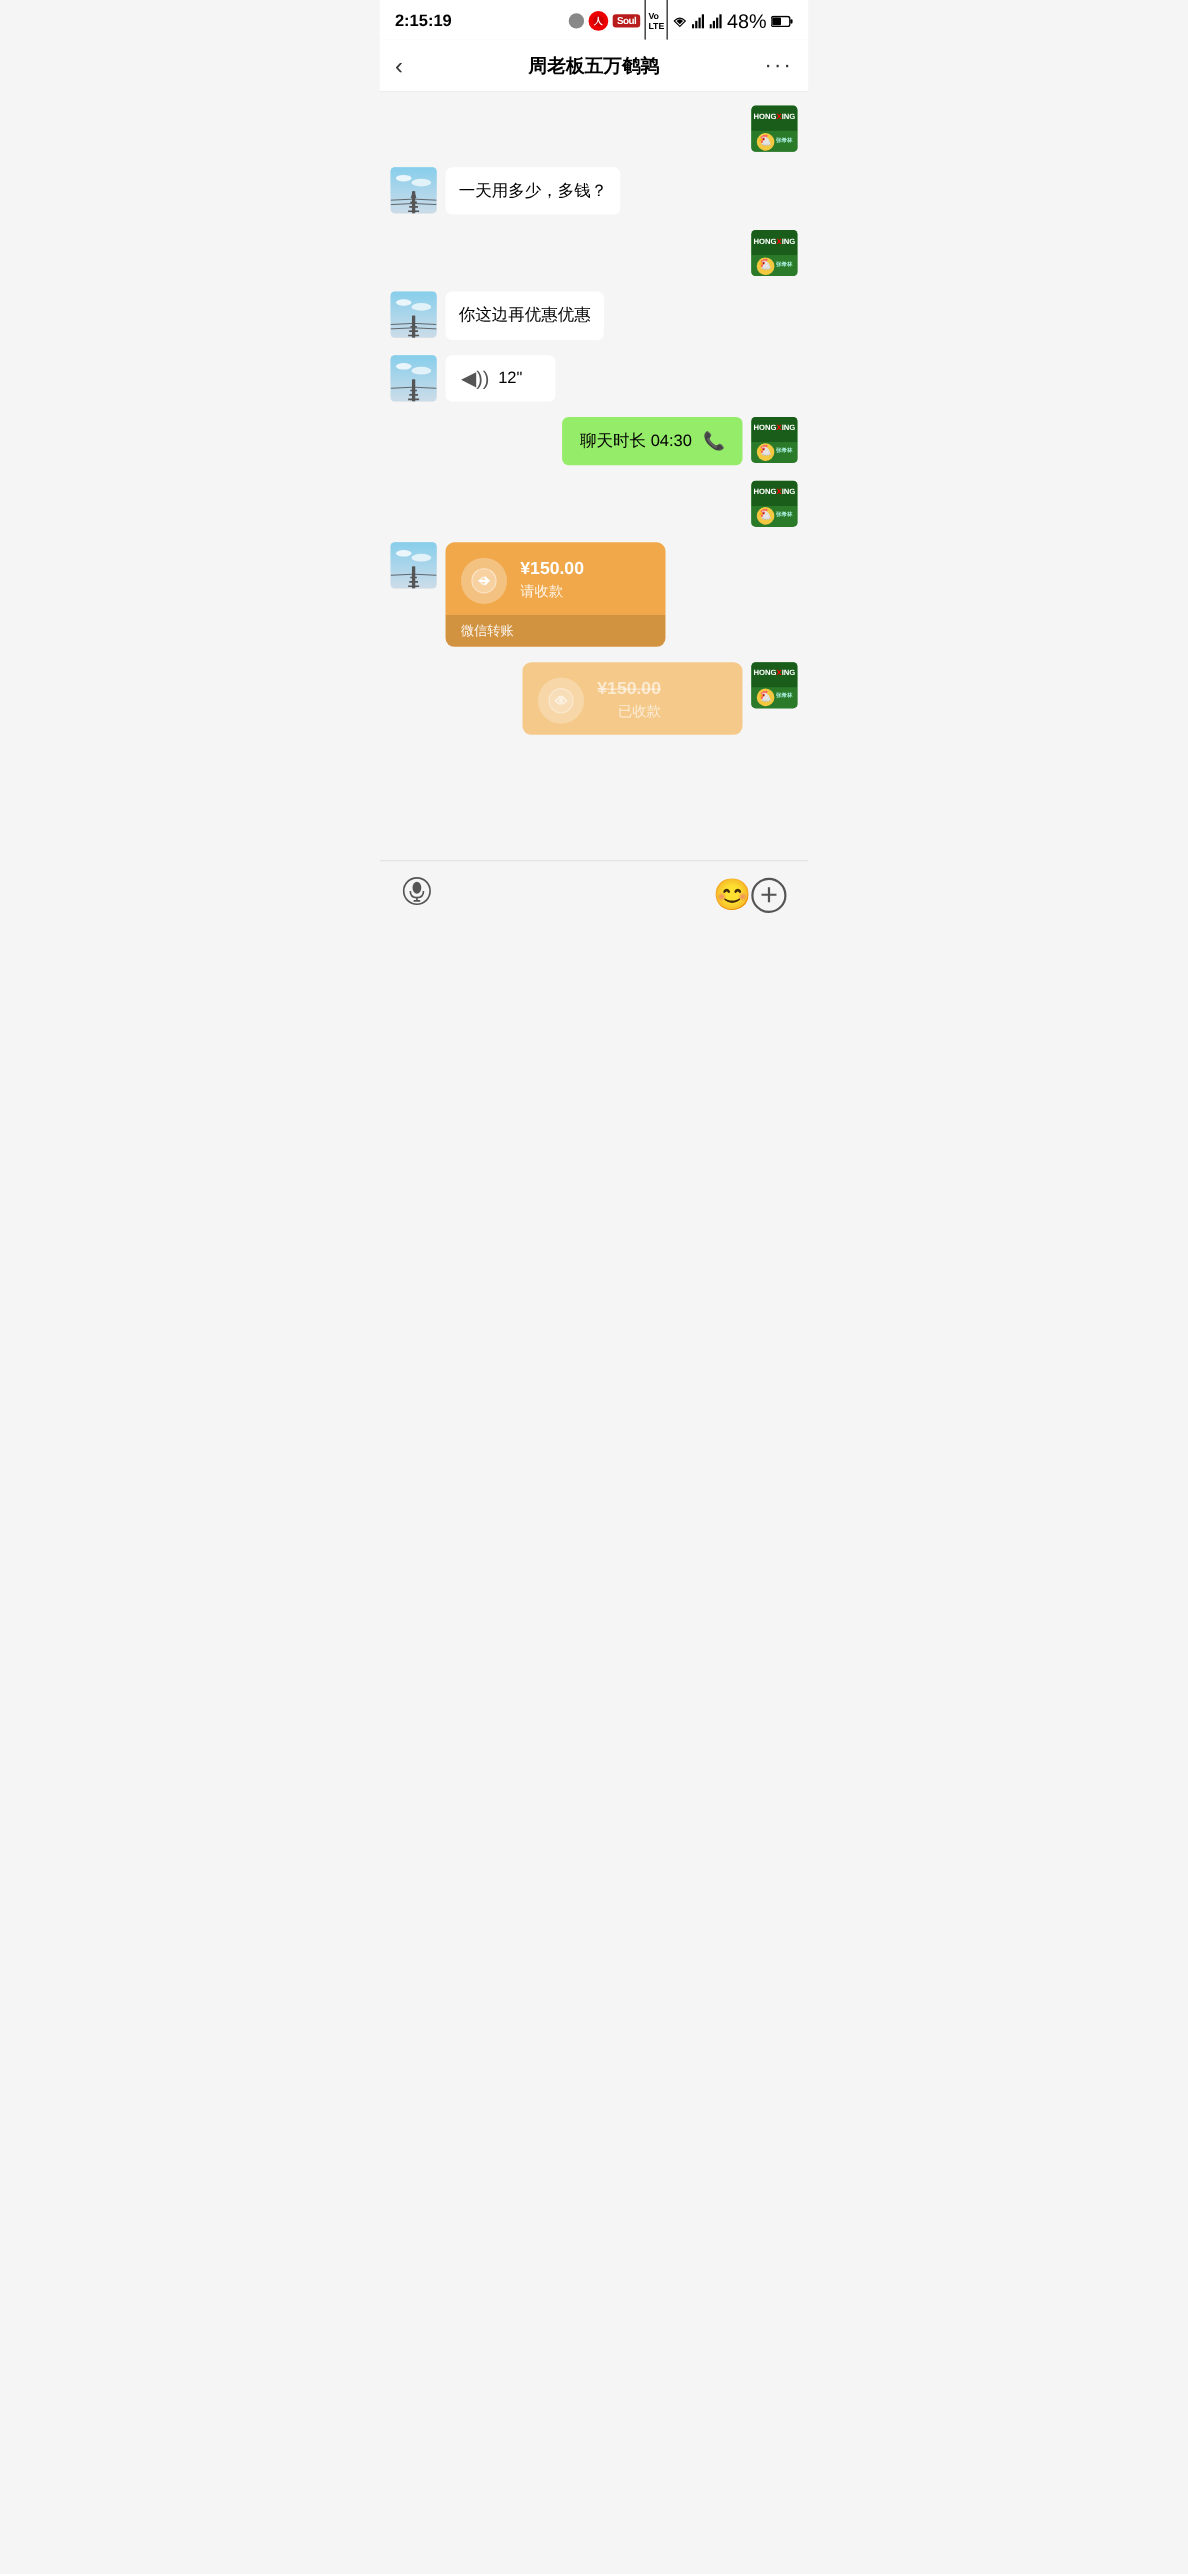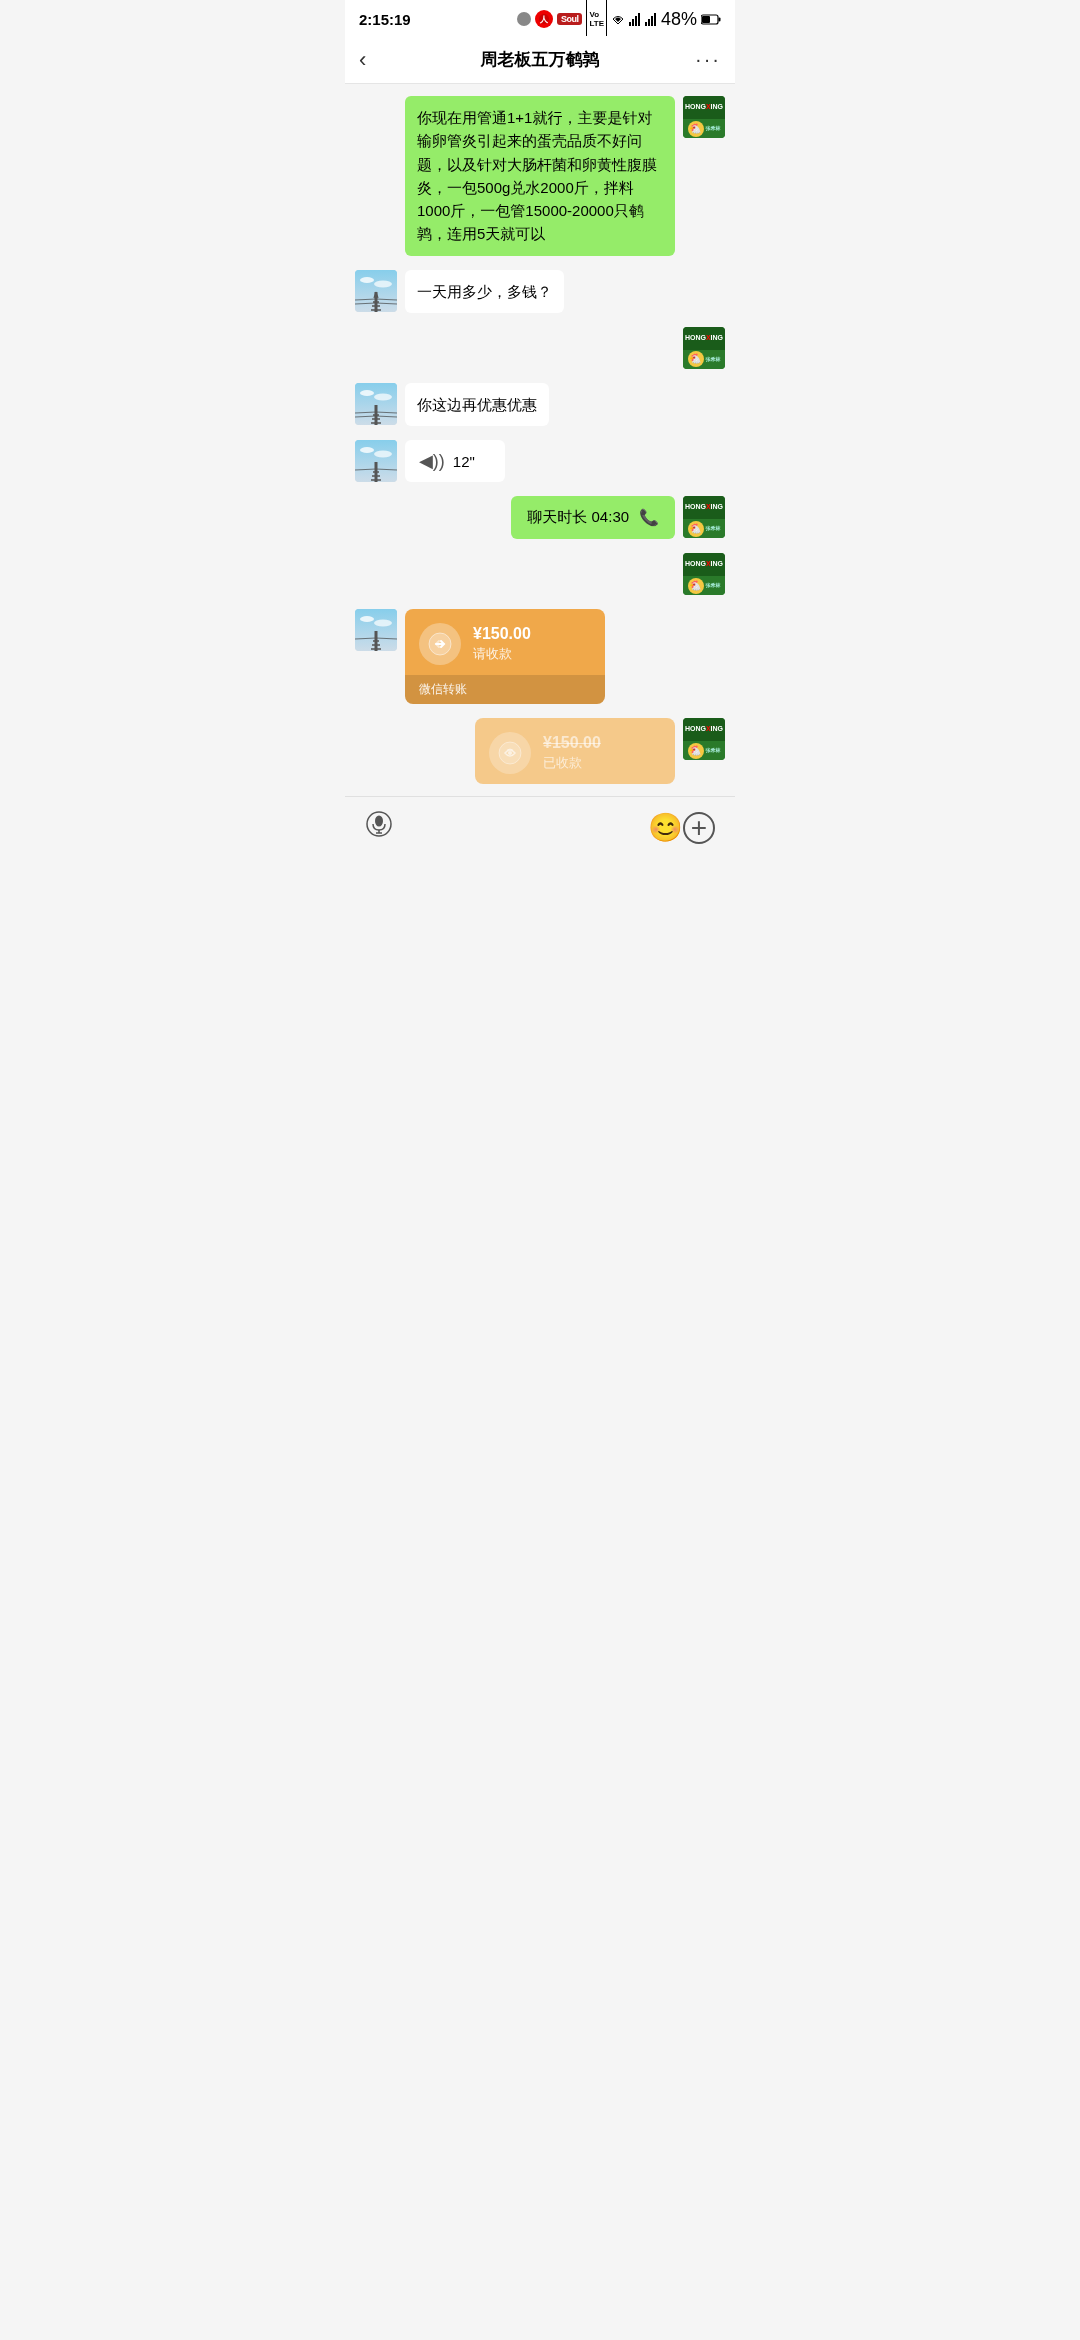--- a/index.html
+++ b/index.html
@@ -343,23 +343,20 @@
       <div style="background:#1a5c1a;width:100%;height:55%;display:flex;align-items:center;justify-content:center;font-size:7px;font-weight:bold;color:#fff;letter-spacing:0;">
         <span>HONG</span>
           <span style="color:#f00;">X</span>
           <span>ING</span>
       </div>
       <div style="background:#2a7a2a;width:100%;height:45%;display:flex;align-items:center;justify-content:center;gap:2px;padding:2px;">
         <div style="width:16px;height:16px;background:#f5c842;border-radius:50%;overflow:hidden;display:flex;align-items:center;justify-content:center;font-size:10px;">🐔</div>
         <div style="font-size:5px;color:#aed;line-height:1.1;">张希林</div>
       </div>
     </div>
-    <div class="bubble green">
-      <span>你现在用管通1+1就行，主要是针对输卵管炎引起来的蛋壳品质不好问题，以及针对大肠杆菌和卵黄性腹膜炎，一包500g兑水2000斤，拌料1000斤，一包管15000-20000只鹌鹑，连用5天就可以</span>
-    </div>
   </div>
 
   <div class="msg-row">
     <div class="sky-avatar">
       <svg width="42" height="42" viewBox="0 0 42 42" style="position:absolute;top:0;left:0;">
         <defs>
           <linearGradient id="sky1" x1="0" y1="0" x2="0" y2="1">
             <stop offset="0%" stop-color="#87CEEB"></stop>
             <stop offset="70%" stop-color="#b8d8ea"></stop>
             <stop offset="100%" stop-color="#ccdce8"></stop>
@@ -539,21 +536,21 @@
         <div class="transfer-icon-circle">
           <svg width="24" height="24" viewBox="0 0 24 24">
             <circle cx="12" cy="12" r="11" fill="rgba(255,255,255,0.2)" stroke="rgba(255,255,255,0.4)" stroke-width="1"></circle>
             <path d="M7 12 Q12 6 17 12 Q12 18 7 12 Z" stroke="rgba(255,255,255,0.6)" stroke-width="1.5" fill="none"></path>
             <circle cx="12" cy="12" r="2" fill="rgba(255,255,255,0.6)"></circle>
             <path d="M9 9 Q12 7 15 9" stroke="rgba(255,255,255,0.5)" stroke-width="1" fill="none"></path>
           </svg>
         </div>
         <div class="transfer-info">
           <div class="transfer-amount" style="color:rgba(255,255,255,0.6);text-decoration:line-through;">¥150.00</div>
-          <div class="transfer-label" style="color:rgba(255,255,255,0.65);">已收款</div>
+          <div class="transfer-label" style="color:rgba(255,255,255,0.65);text-align:right;">已收款</div>
         </div>
       </div>
     </div>
   </div>
 
 </div>
 
 <div class="bottom-bar">
   <span class="bottom-icon">
     <svg width="28" height="28" viewBox="0 0 28 28">

